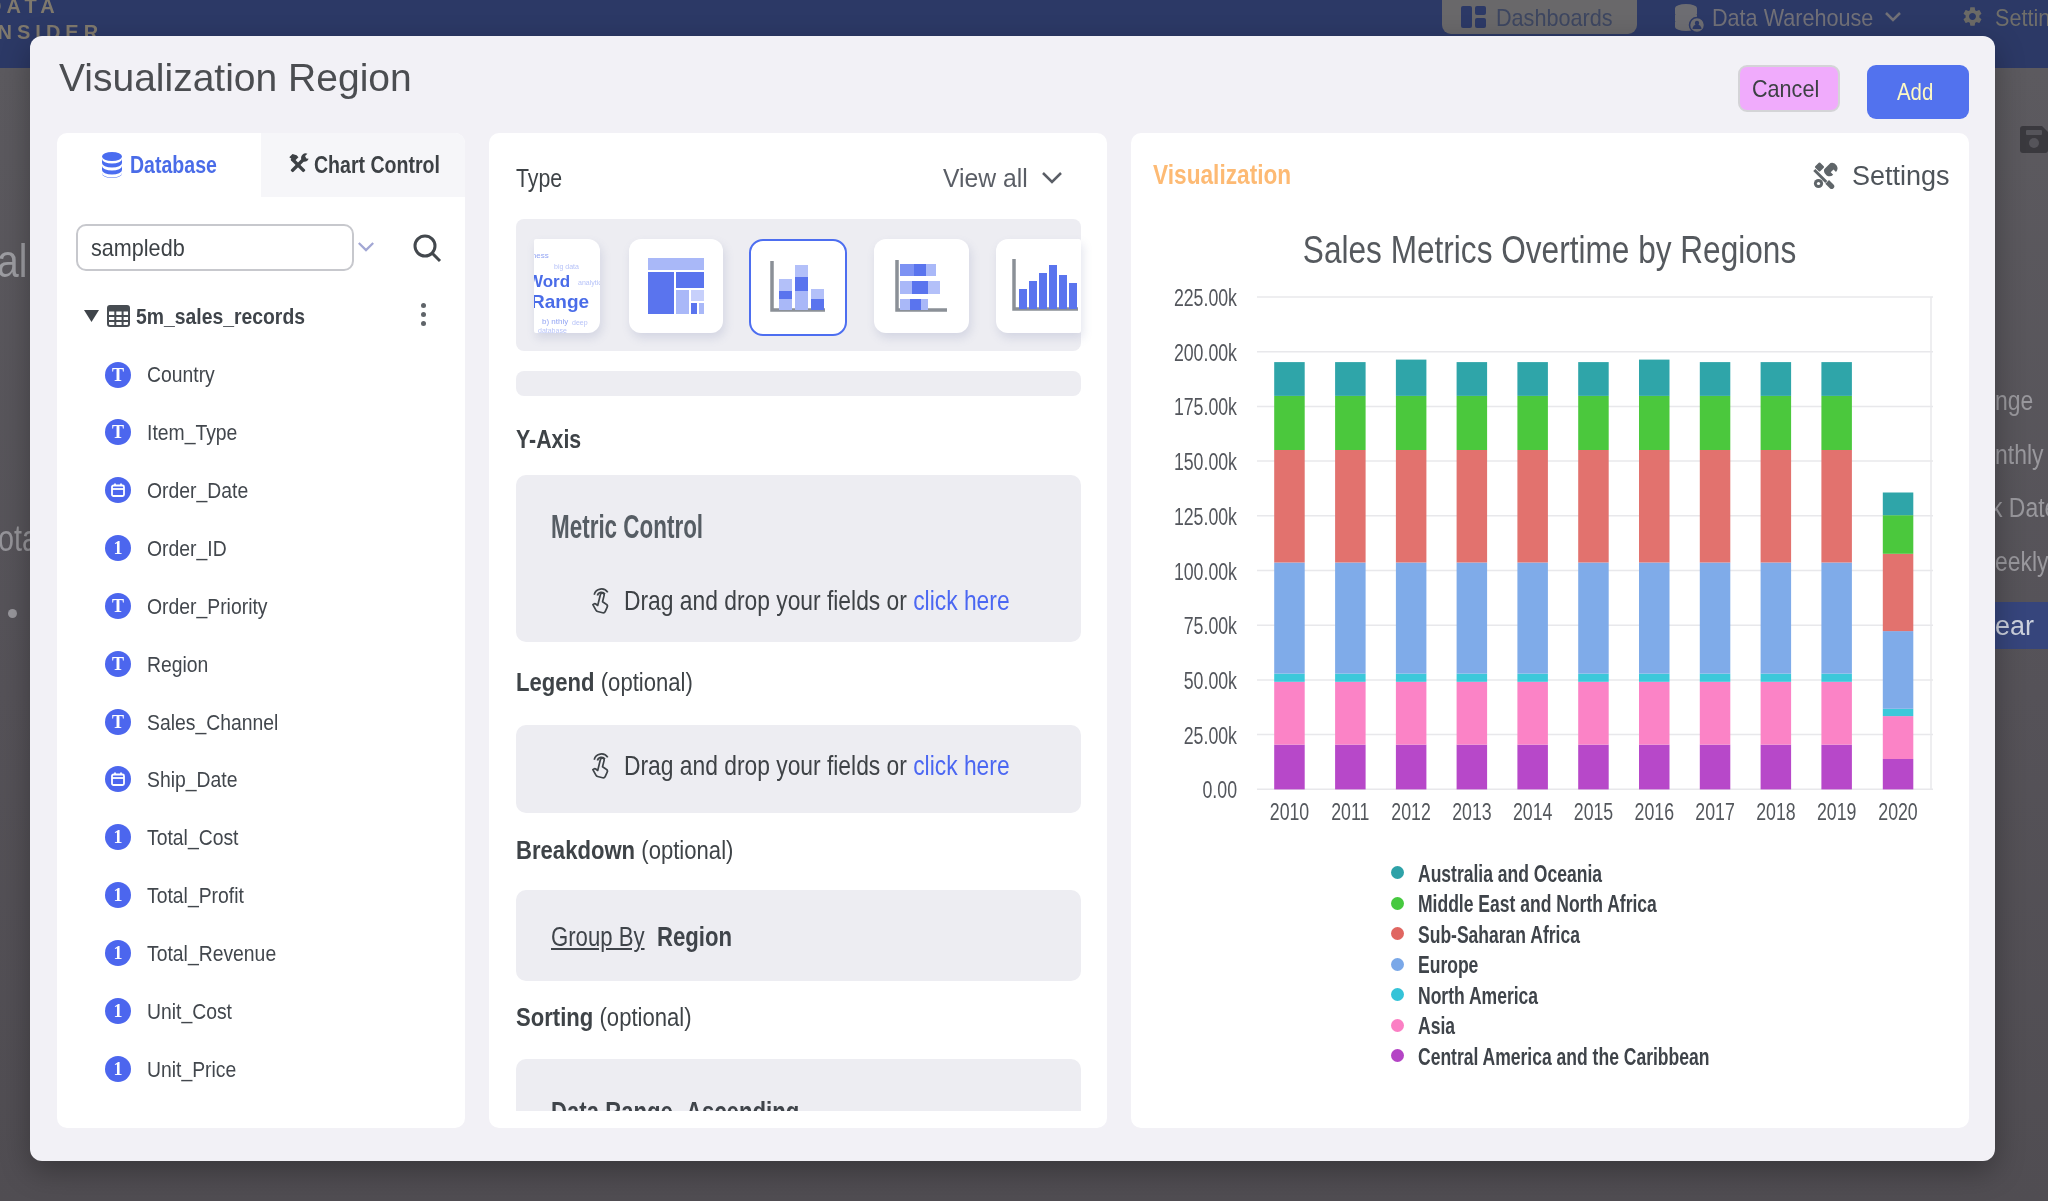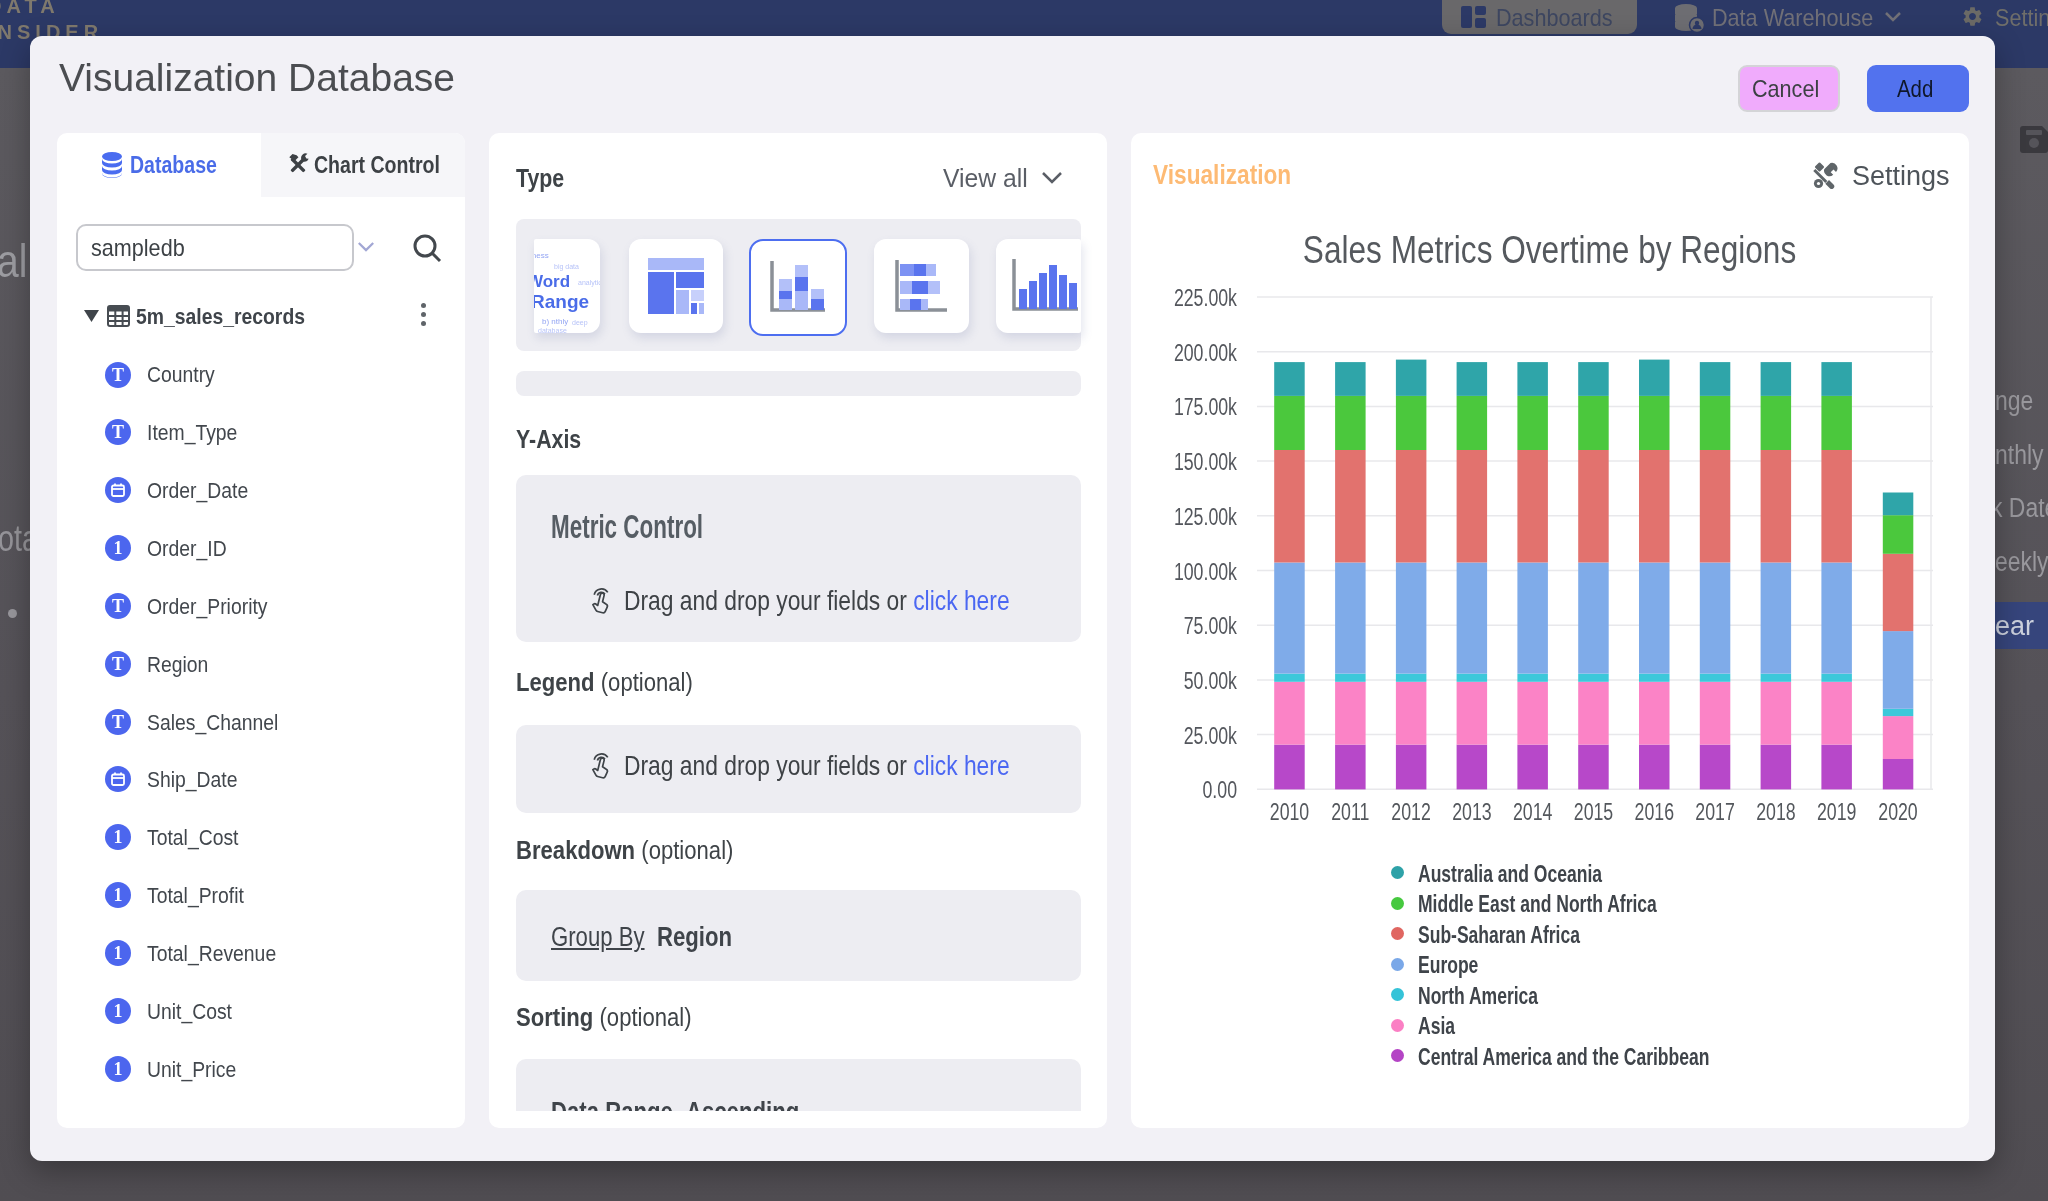--- a/index.html
+++ b/index.html
@@ -56,25 +56,25 @@
 </svg>
 <div class="abs" style="left:1995px;top:386px;font-size:27px;color:#99989d;"><span class="sx" style="transform:scaleX(.85);">nge</span></div>
 <div class="abs" style="left:1995px;top:440px;font-size:27px;color:#99989d;"><span class="sx" style="transform:scaleX(.85);">nthly</span></div>
 <div class="abs" style="left:1991px;top:493px;font-size:27px;color:#99989d;"><span class="sx" style="transform:scaleX(.85);">k Date</span></div>
 <div class="abs" style="left:1995px;top:547px;font-size:27px;color:#99989d;"><span class="sx" style="transform:scaleX(.85);">eekly</span></div>
 <div class="abs" style="left:1990px;top:602px;width:58px;height:47px;background:#36457c;"></div>
 <div class="abs" style="left:1995px;top:611px;font-size:27px;color:#ccd1dd;">ear</div>
 
 <div class="abs" style="left:30px;top:36px;width:1965px;height:1125px;background:#f2f1f6;border-radius:12px;box-shadow:0 10px 30px rgba(0,0,0,.3);"></div>
 
-<div class="abs" style="left:59px;top:56px;font-size:39px;color:#4b4d51;">Visualization Database</div>
+<div class="abs" style="left:59px;top:56px;font-size:39px;color:#4b4d51;">Visualization Region</div>
 <div class="abs" style="left:1738px;top:65px;width:102px;height:47px;background:#f0abfc;border:2px solid #d4d4d7;border-radius:9px;font-size:24px;color:#3c4043;display:flex;align-items:center;justify-content:center;">
     <span class="sx" style="transform:scaleX(.9);">Cancel</span>
   </div>
-<div class="abs" style="left:1867px;top:65px;width:102px;height:47px;background:#5272ee;border-radius:9px;font-size:24px;color:#0f172a;display:flex;align-items:center;justify-content:center;">
+<div class="abs" style="left:1867px;top:65px;width:102px;height:54px;background:#5272ee;border-radius:9px;font-size:24px;color:#fef9c3;display:flex;align-items:center;justify-content:center;">
     <span class="sx" style="transform:scaleX(.85);">Add</span>
   </div>
 
 <div class="abs" style="left:57px;top:133px;width:408px;height:995px;background:#fff;border-radius:10px;"></div>
 <div class="abs" style="left:261px;top:133px;width:204px;height:64px;background:#f6f6f9;border-radius:0 10px 0 0;"></div>
 
 <svg class="abs" style="left:101px;top:152px;" width="22" height="26" viewBox="0 0 22 26">
   <g fill="#4a6cf0">
     <ellipse cx="11" cy="4.5" rx="10" ry="4.5"></ellipse>
     <path d="M1 7 a10 4.5 0 0 0 20 0 v4 a10 4.5 0 0 1 -20 0 z"></path>
@@ -177,21 +177,21 @@
 <div class="abs" style="left:105px;top:998px;width:26px;height:26px;border-radius:50%;background:#4c66ee;display:flex;align-items:center;justify-content:center;">
     <span style="font-family:'Liberation Serif',serif;font-weight:bold;font-size:18px;color:#fff;">1</span>
   </div>
 <div class="abs" style="left:147px;top:999px;font-size:22px;color:#42474d;"><span class="sx" style="transform:scaleX(.88);">Unit_Cost</span></div>
 <div class="abs" style="left:105px;top:1056px;width:26px;height:26px;border-radius:50%;background:#4c66ee;display:flex;align-items:center;justify-content:center;">
     <span style="font-family:'Liberation Serif',serif;font-weight:bold;font-size:18px;color:#fff;">1</span>
   </div>
 <div class="abs" style="left:147px;top:1057px;font-size:22px;color:#42474d;"><span class="sx" style="transform:scaleX(.88);">Unit_Price</span></div>
 
 <div class="abs" style="left:489px;top:133px;width:618px;height:995px;background:#fff;border-radius:10px;"></div>
-<div class="abs" style="left:516px;top:163px;font-size:26px;font-weight:bold;color:#3e4347;"><span class="sx" style="transform:scaleX(.82);">Type</span></div>
+<div class="abs" style="left:516px;top:163px;font-size:26px;font-weight:normal;color:#3e4347;"><span class="sx" style="transform:scaleX(.82);">Type</span></div>
 <div class="abs" style="left:943px;top:163px;font-size:26px;color:#5a5e66;"><span class="sx" style="transform:scaleX(.95);">View all</span></div>
 <svg class="abs" style="left:1041px;top:171px;" width="22" height="14" viewBox="0 0 22 14">
     <path d="M2 2 L11 11 L20 2" stroke="#5a5e66" stroke-width="2.5" fill="none"></path>
   </svg>
 
 <div class="abs" style="left:516px;top:219px;width:565px;height:132px;background:#ededf2;border-radius:8px;"></div>
 
 <div class="abs" style="left:534px;top:239px;width:66px;height:94px;background:#fff;border-radius:2px 12px 12px 2px;box-shadow:2px 5px 10px rgba(100,110,160,.18);overflow:hidden;">
   <div class="abs" style="left:-4px;top:12px;font-size:8px;color:#93a5f3;">iness</div>
   <div class="abs" style="left:36px;top:8px;font-size:8px;color:#93a5f3;margin-left:44px;">market</div>

